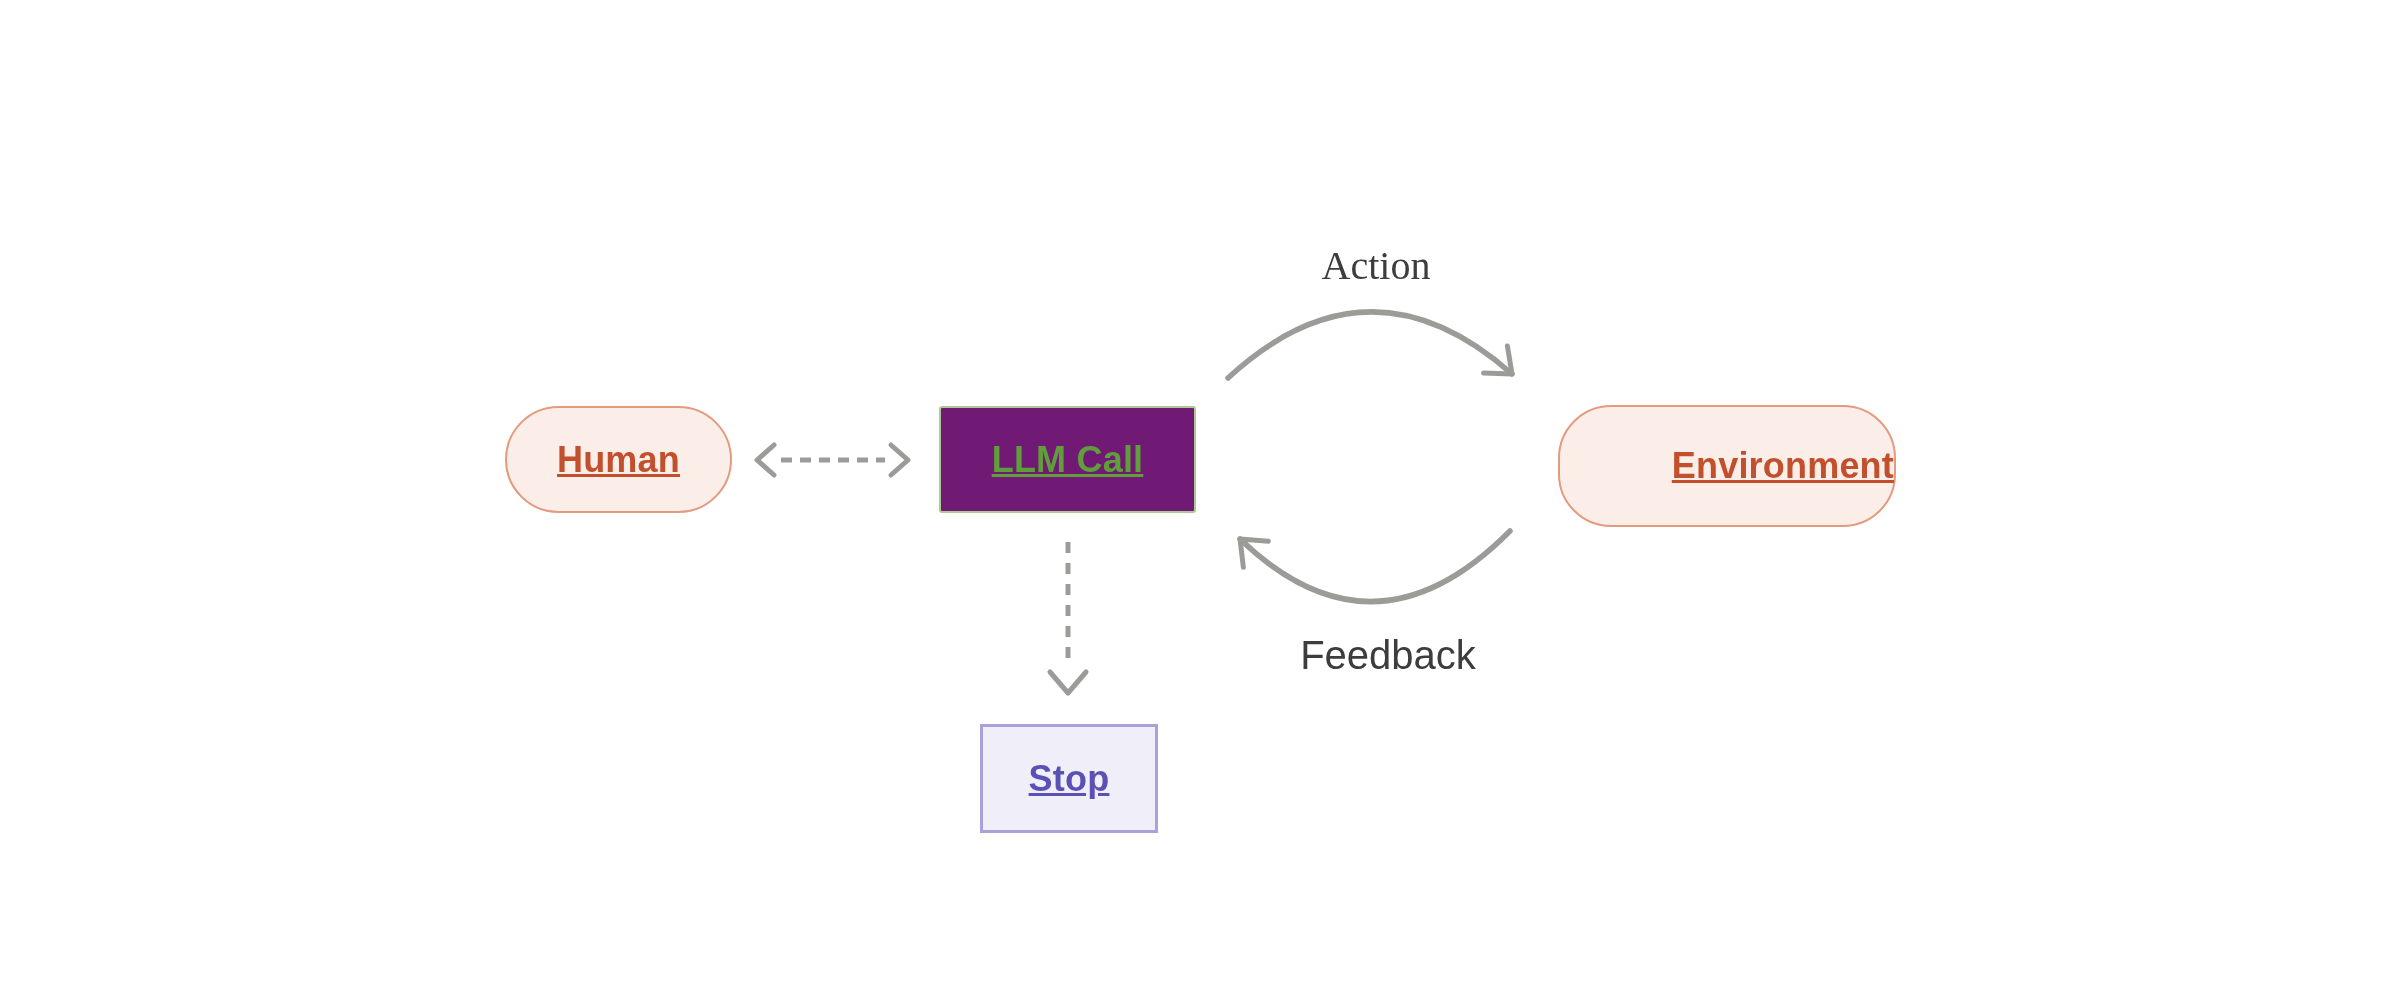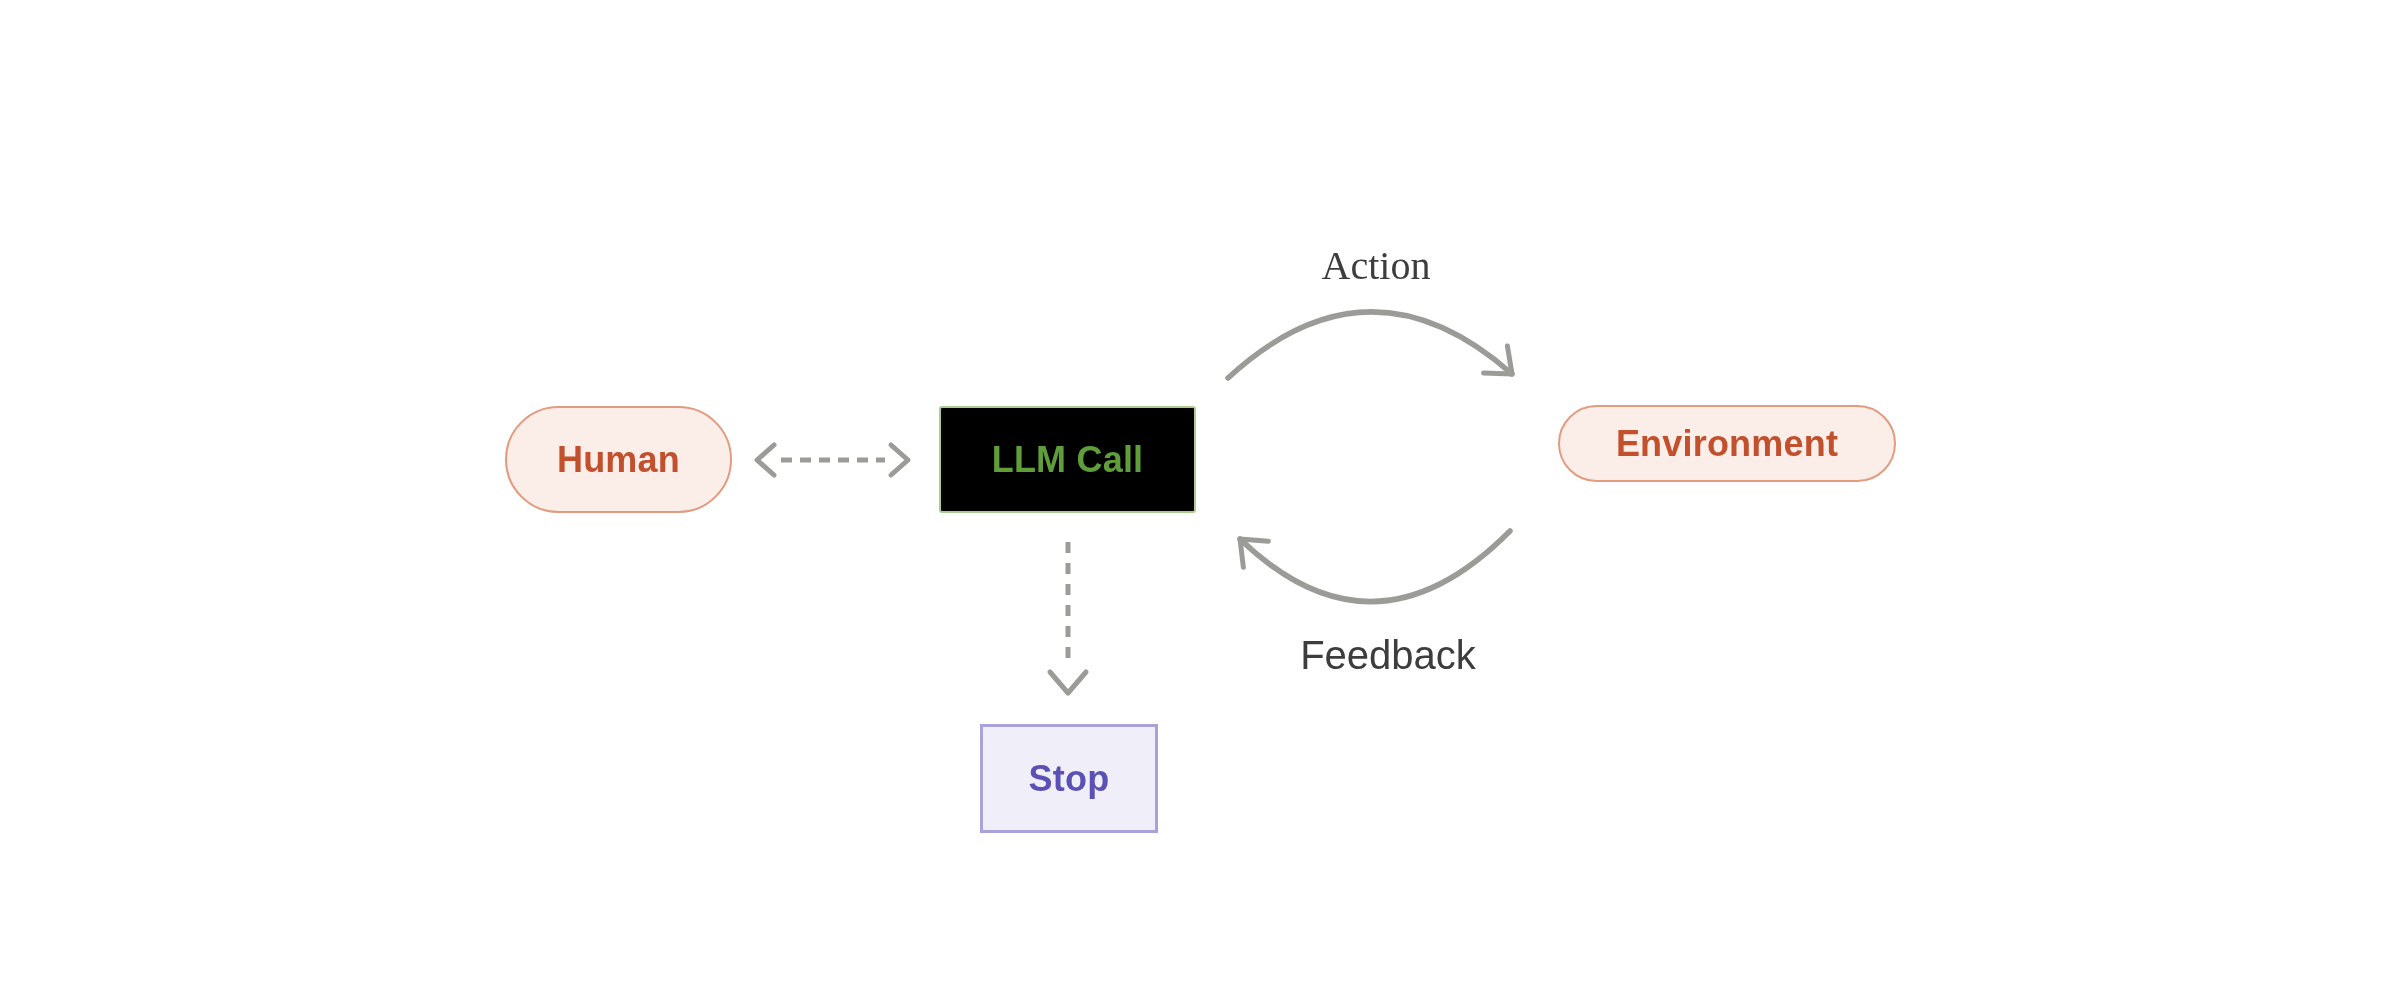--- a/index.html
+++ b/index.html
@@ -26,51 +26,53 @@
   }
   .node {
     position: absolute;
     display: flex;
     align-items: center;
     justify-content: center;
     box-sizing: border-box;
     font-weight: bold;
     font-size: 36px;
     letter-spacing: 0.2px;
+    text-decoration: underline;
   }
   .node-human {
     left: 505px;
     top: 406px;
     width: 227px;
     height: 107px;
     background: #fbeee9;
     border: 2px solid #e39b80;
     border-radius: 54px;
     color: #c2502c;
   }
   .node-llm-call {
     left: 939px;
     top: 406px;
     width: 257px;
     height: 107px;
-    background: #000000;
+    background: #701a75;
     border: 2px solid #accb92;
     border-radius: 3px;
     color: #5f9e3a;
     text-align: right;
   }
   .node-environment {
     left: 1558px;
     top: 405px;
     width: 338px;
-    height: 77px;
+    height: 122px;
     background: #fbeee9;
     border: 2px solid #e39b80;
     border-radius: 53px;
     color: #c2502c;
+    justify-content: flex-end;
   }
   .node-stop {
     left: 980px;
     top: 724px;
     width: 178px;
     height: 109px;
     background: #f0eff9;
     border: 3px solid #a9a1da;
     border-radius: 0;
     color: #5b51b5;

